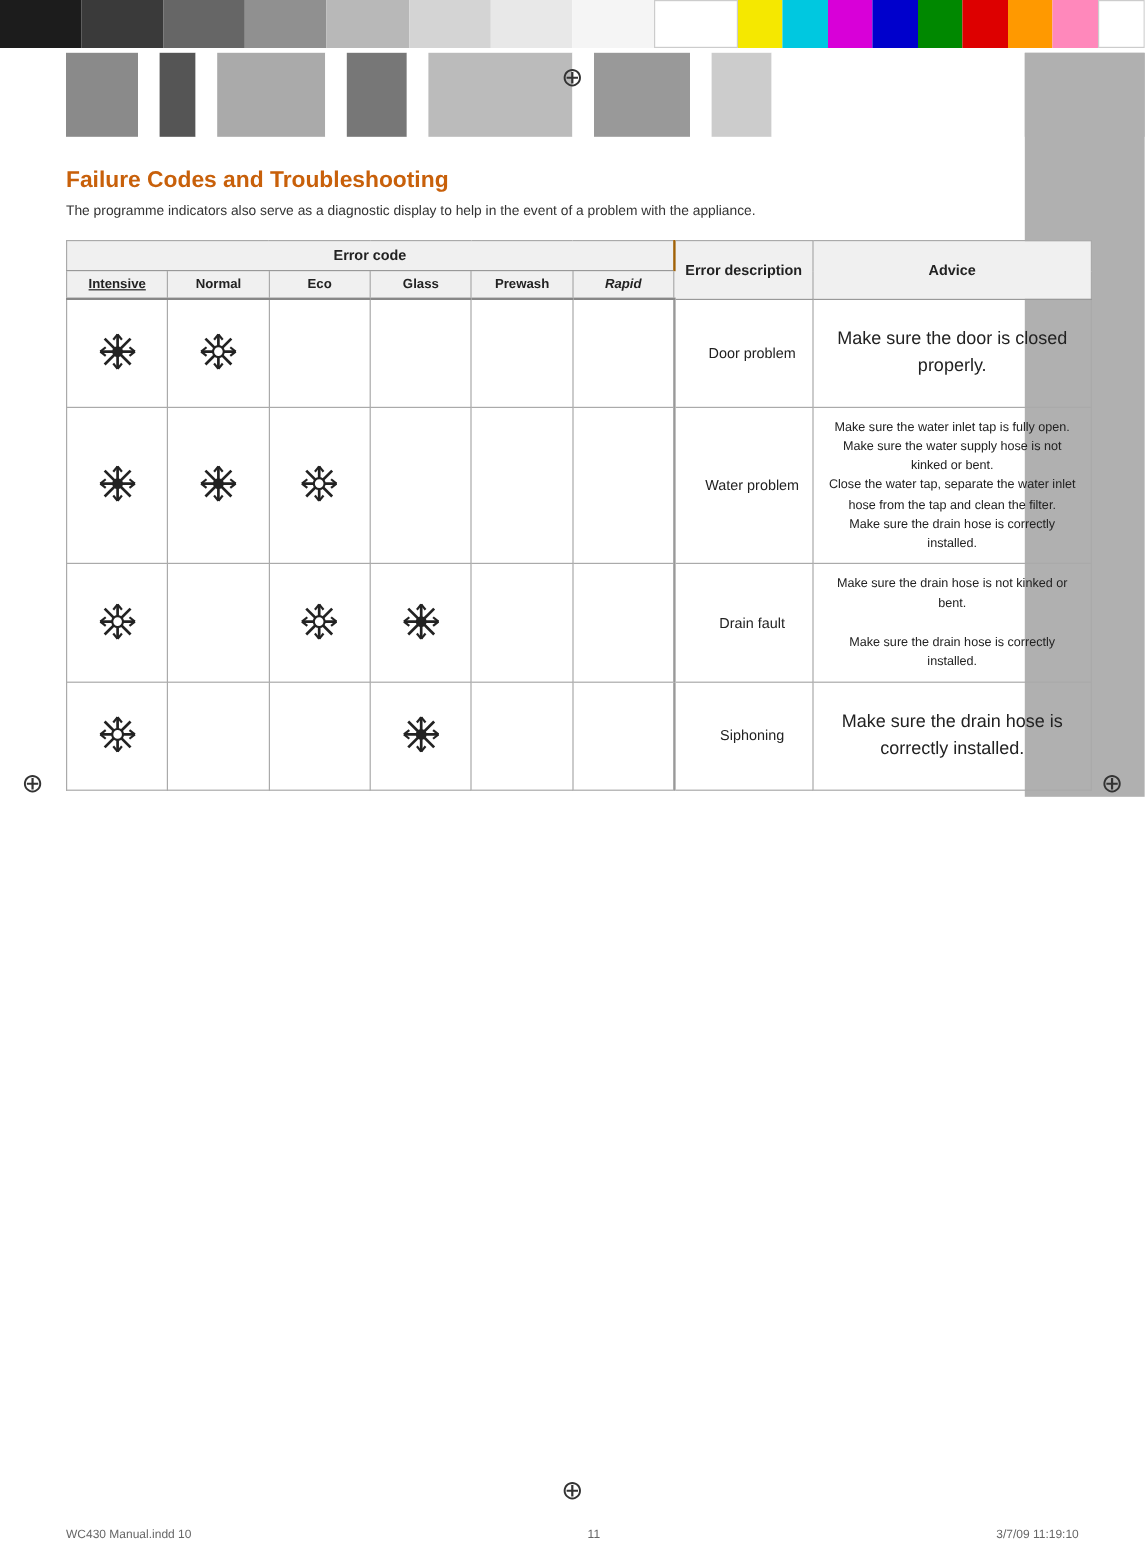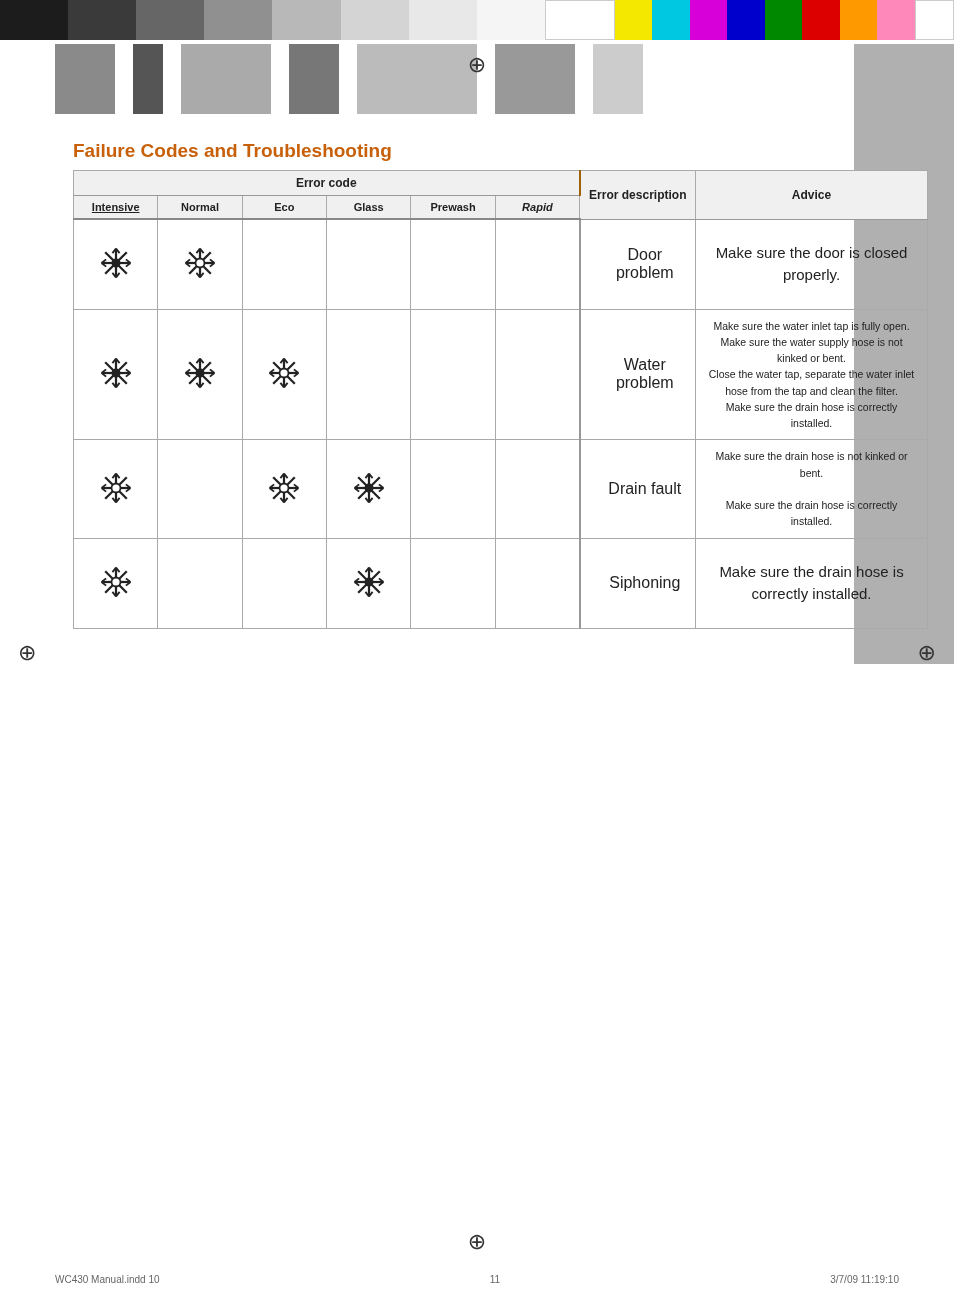--- a/index.html
+++ b/index.html
@@ -45,21 +45,21 @@
       display: flex; align-items: stretch;
     }
     .grey-seg {
       height: 100%;
     }
 
     
     .main {
       position: absolute;
       top: 140px;
-      left: 73px;
+      left: 55px;
       width: 855px;
     }
 
     .page-title {
       font-size: 19px;
       font-weight: bold;
       color: #c8600a;
       margin-bottom: 8px;
     }
 
@@ -103,21 +103,21 @@
       padding: 5px 4px;
       border-bottom: 2px solid #888;
     }
 
     .fault-table .data-row td {
       height: 90px;
       vertical-align: middle;
     }
 
     .fault-table .data-row td.error-desc {
-      font-size: 16px;
+      font-size: 12px;
       text-align: center;
       border-left: 2px solid #999;
       padding-left: 20px;
     }
 
     .fault-table .data-row td.advice-cell {
       font-size: 15px;
       text-align: center;
       line-height: 1.5;
       padding: 8px 12px;
@@ -197,20 +197,21 @@
   <div class="grey-seg" style="width:50px; background:#ccc;"></div>
   <div class="grey-seg" style="flex:1; background:#fff;"></div>
   <div class="grey-seg" style="width:100px; background:#aaa;"></div>
 </div>
 
 <div class="right-sidebar"></div>
 
 <div class="main">
 
   <div class="page-title">Failure Codes and Troubleshooting</div>
+  <div class="page-subtitle">The programme indicators also serve as a diagnostic display to help in the event of a problem with the appliance.</div>
 
   <table class="fault-table">
     <thead>
       <tr class="header-row-top">
         <th colspan="6" class="error-code-header">Error code</th>
         <th rowspan="2" style="width:110px;">
           <span>Error description</span>
         </th>
         <th rowspan="2" style="width:220px;margin-top:28px;">Advice</th>
       </tr>

